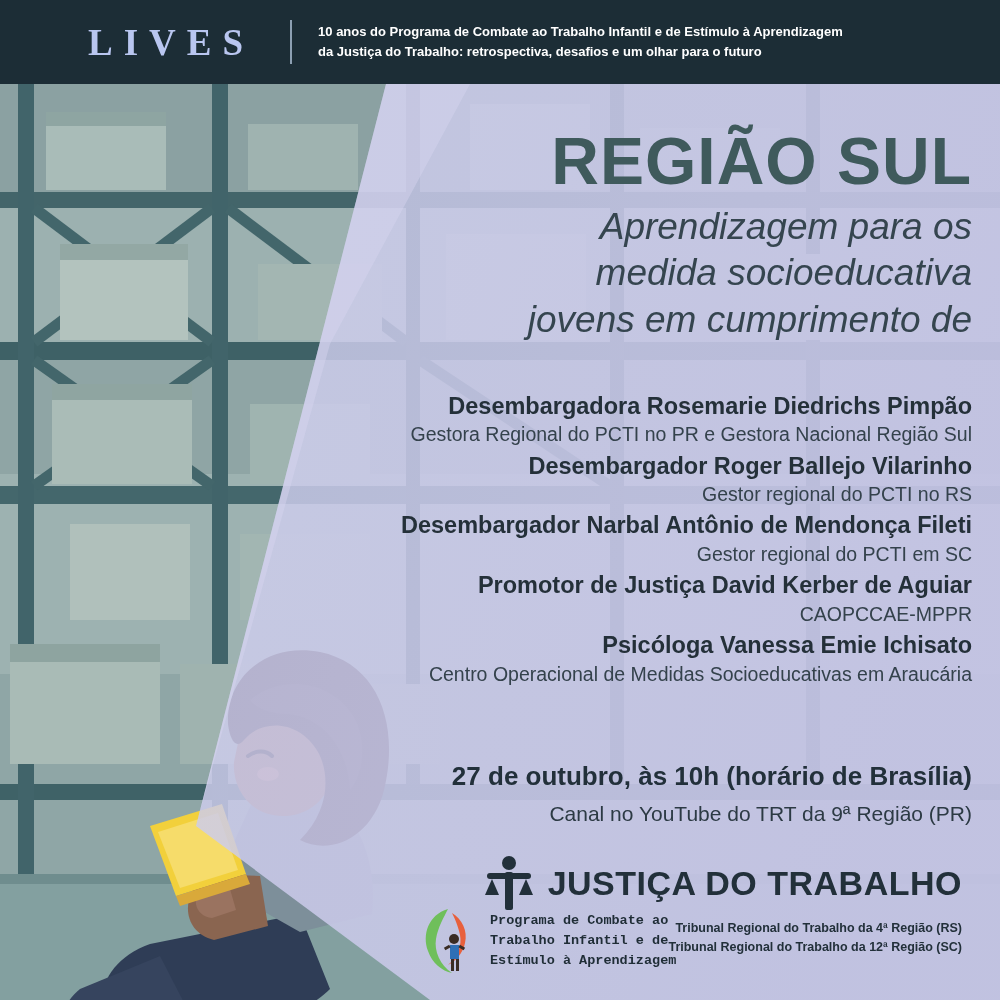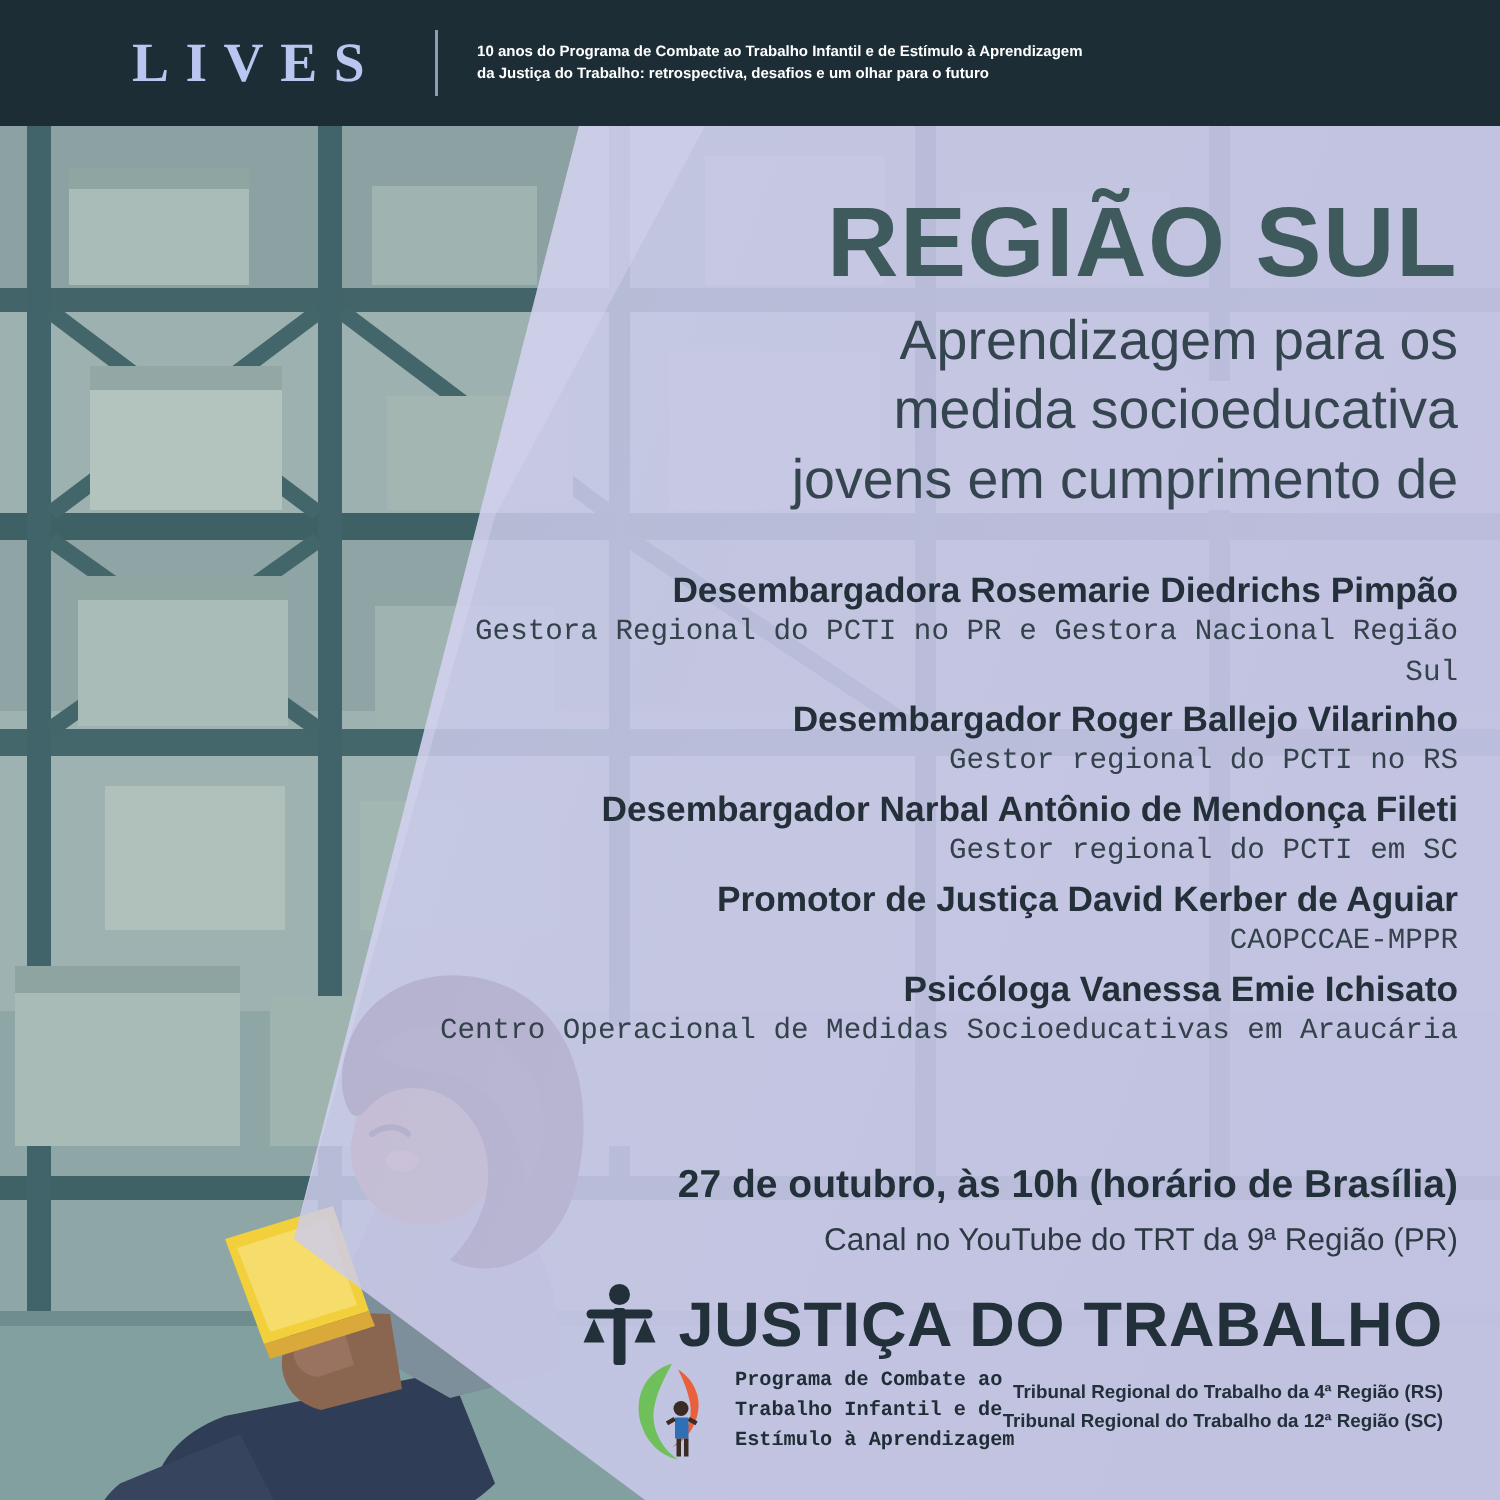--- a/index.html
+++ b/index.html
@@ -36,21 +36,21 @@
     font-family: "Liberation Serif", serif;
   }
   .header .divider {
     width: 2px;
     height: 44px;
     background: #8c9fb2;
     margin: 0 26px 0 36px;
   }
   .header .subtitle {
     color: #ffffff;
-    font-size: 10px;
+    font-size: 13px;
     font-weight: bold;
     line-height: 1.55;
     max-width: 640px;
   }
 
   
   .bg {
     position: absolute;
     left: 0; top: 84px;
     width: 1000px;
@@ -83,38 +83,38 @@
   .region-title {
     font-size: 66px;
     font-weight: bold;
     color: #3f5a5c;
     letter-spacing: 1px;
     line-height: 1;
     margin: 18px 0 10px 0;
   }
   .region-sub {
     font-size: 37px;
+    font-style: italic;
     color: #35454f;
     line-height: 1.25;
-    margin-bottom: 35px;
+    margin-bottom: 48px;
     font-weight: 400;
   }
   .speakers { margin-top: 34px; }
   .sp-name {
     font-size: 23.5px;
     font-weight: bold;
     color: #243039;
     line-height: 1.3;
   }
   .sp-role {
     font-size: 19.5px;
     color: #34424c;
     line-height: 1.35;
     margin-bottom: 3px;
-    font-family: Liberation Mono, monospace;
   }
   .when {
     margin-top: 74px;
     font-size: 26px;
     font-weight: bold;
     color: #22303a;
   }
   .channel {
     margin-top: 10px;
     font-size: 21px;
@@ -129,21 +129,21 @@
     z-index: 25;
     text-align: right;
     color: #22303a;
   }
   .jt-top {
     display: flex;
     align-items: center;
     justify-content: flex-end;
   }
   .jt-word {
-    font-size: 42px;
+    font-size: 34px;
     font-weight: bold;
     letter-spacing: 0.5px;
     color: #22303a;
     margin-left: 12px;
   }
   .jt-lines { margin-top: 8px; text-align: right; }
   .jt-line {
     font-size: 12.5px;
     font-weight: bold;
     color: #22303a;

